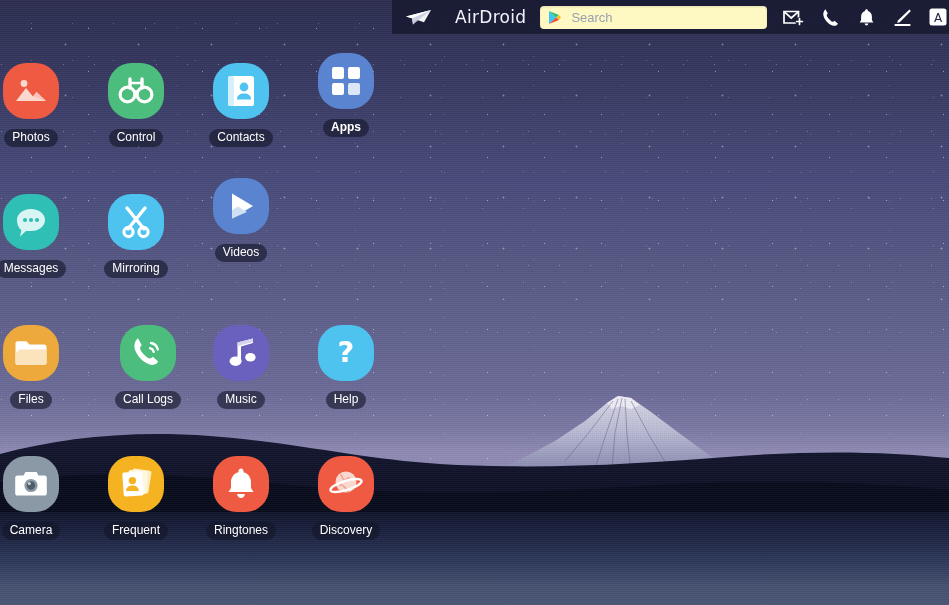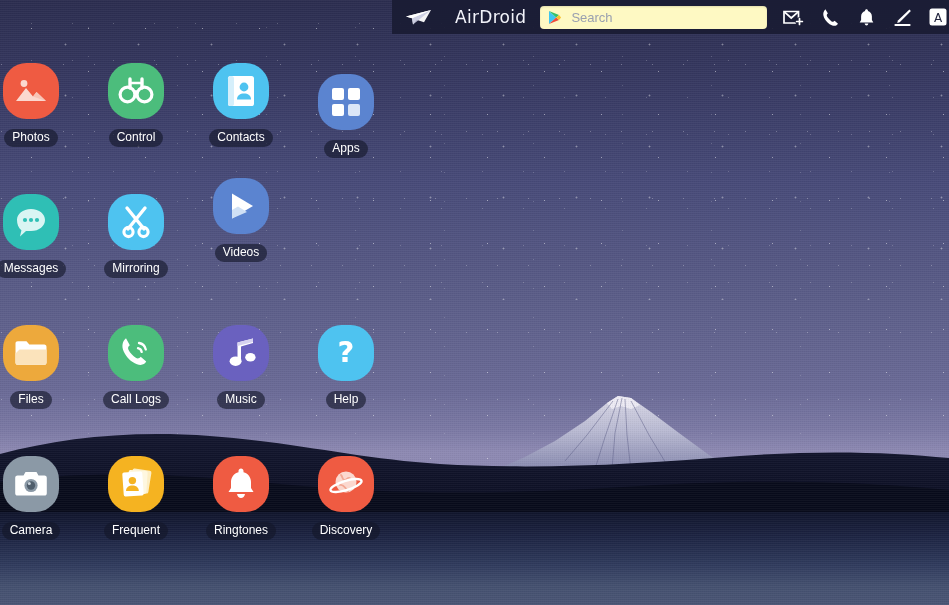--- a/index.html
+++ b/index.html
@@ -321,21 +321,21 @@
         <svg width="30" height="34" viewBox="0 0 30 34">
           <rect x="2" y="2" width="26" height="30" rx="2.6" fill="#ffffff"></rect>
           <rect x="2" y="2" width="6" height="30" rx="2.6" fill="#d5effb"></rect>
           <circle cx="18" cy="13" r="4.4" fill="#4ec3f0"></circle>
           <path d="M11 25.5 C11 21.4 14.2 19.6 18 19.6 C21.8 19.6 25 21.4 25 25.5 Z" fill="#4ec3f0"></path>
         </svg>
       </div>
       <div class="app-label">Contacts</div>
     </div>
 
-    <div class="app" style="left:303px; top:74px;">
+    <div class="app" style="left:303px; top:53px;font-weight:bold;">
       <div class="app-icon squircle" style="background:#5b84d0;">
         <svg width="30" height="30" viewBox="0 0 30 30">
           <rect x="1" y="1" width="12" height="12" rx="2" fill="#ffffff"></rect>
           <rect x="17" y="1" width="12" height="12" rx="2" fill="#ffffff"></rect>
           <rect x="1" y="17" width="12" height="12" rx="2" fill="#ffffff"></rect>
           <rect x="17" y="17" width="12" height="12" rx="2" fill="#dbe6f7"></rect>
         </svg>
       </div>
       <div class="app-label">Apps</div>
     </div>
@@ -377,21 +377,21 @@
     <div class="app" style="left:-12px;  top:325px;">
       <div class="app-icon squircle" style="background:#eda93c;">
         <svg width="34" height="28" viewBox="0 0 34 28">
           <path d="M1.5 4.5 C1.5 3 2.4 2.2 3.8 2.2 L12.5 2.2 L15.3 5.6 L30.2 5.6 C31.6 5.6 32.5 6.5 32.5 7.9 L32.5 23.5 C32.5 24.9 31.6 25.8 30.2 25.8 L3.8 25.8 C2.4 25.8 1.5 24.9 1.5 23.5 Z" fill="#ffffff"></path>
           <path d="M5.5 10.5 L32.5 10.5 L32.5 23.5 C32.5 24.9 31.6 25.8 30.2 25.8 L3.8 25.8 C2.4 25.8 1.5 24.9 1.5 23.5 L1.5 14.5 Z" fill="#fbe3bb"></path>
         </svg>
       </div>
       <div class="app-label">Files</div>
     </div>
 
-    <div class="app" style="left:93px;  top:325px;align-items:center;">
+    <div class="app" style="left:105px;  top:325px;align-items:center;">
       <div class="app-icon squircle" style="background:#4cbd7c;">
         <svg width="34" height="34" viewBox="0 0 34 34">
           <path d="M7 2.2 C3.4 5.2 2.4 10 4.6 15.2 C7 20.9 12 25.9 18 28.2 C22.2 29.8 25.6 28.5 27.2 25.6 L21.7 20.8 C20.4 22.4 18.6 22.9 16.8 21.8 C14.1 20 11 16.8 9.6 14 C8.6 12.1 9.1 10.3 10.8 9.2 Z" fill="#ffffff"></path>
           <path d="M20 7 C23.4 7.6 26 10.1 26.8 13.4" fill="none" stroke="#ffffff" stroke-width="2.3" stroke-linecap="round"></path>
           <path d="M19 12.2 C21 12.7 22.3 14 22.7 15.9" fill="none" stroke="#ffffff" stroke-width="2.3" stroke-linecap="round"></path>
         </svg>
       </div>
       <div class="app-label">Call Logs</div>
     </div>
 

